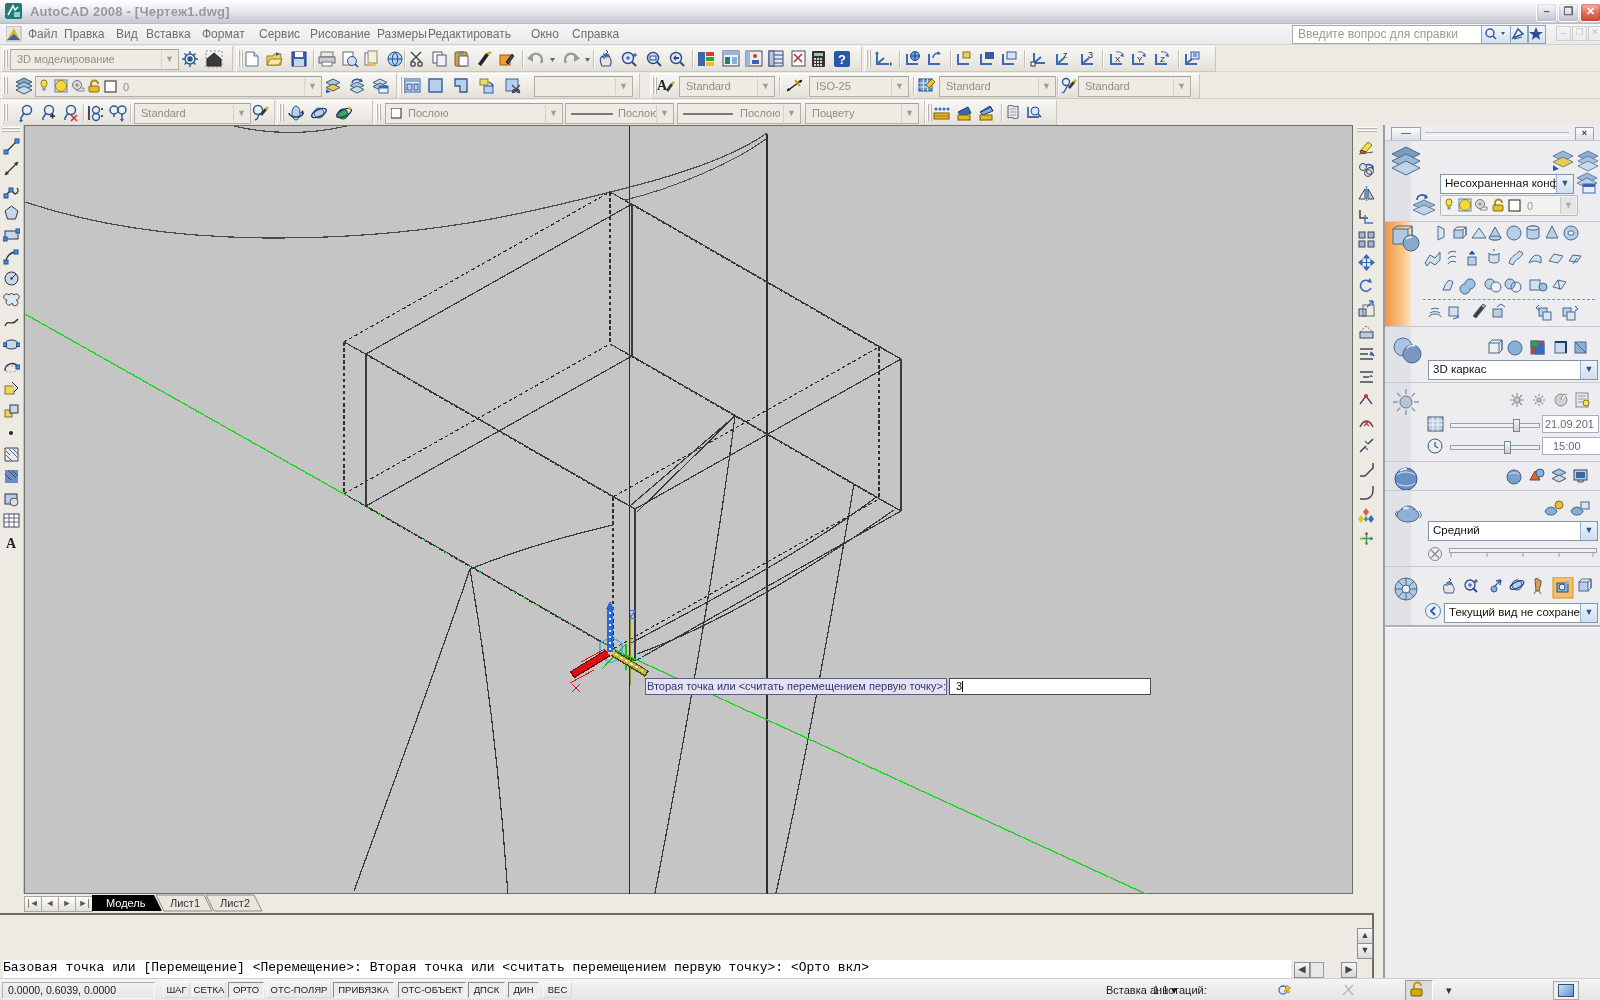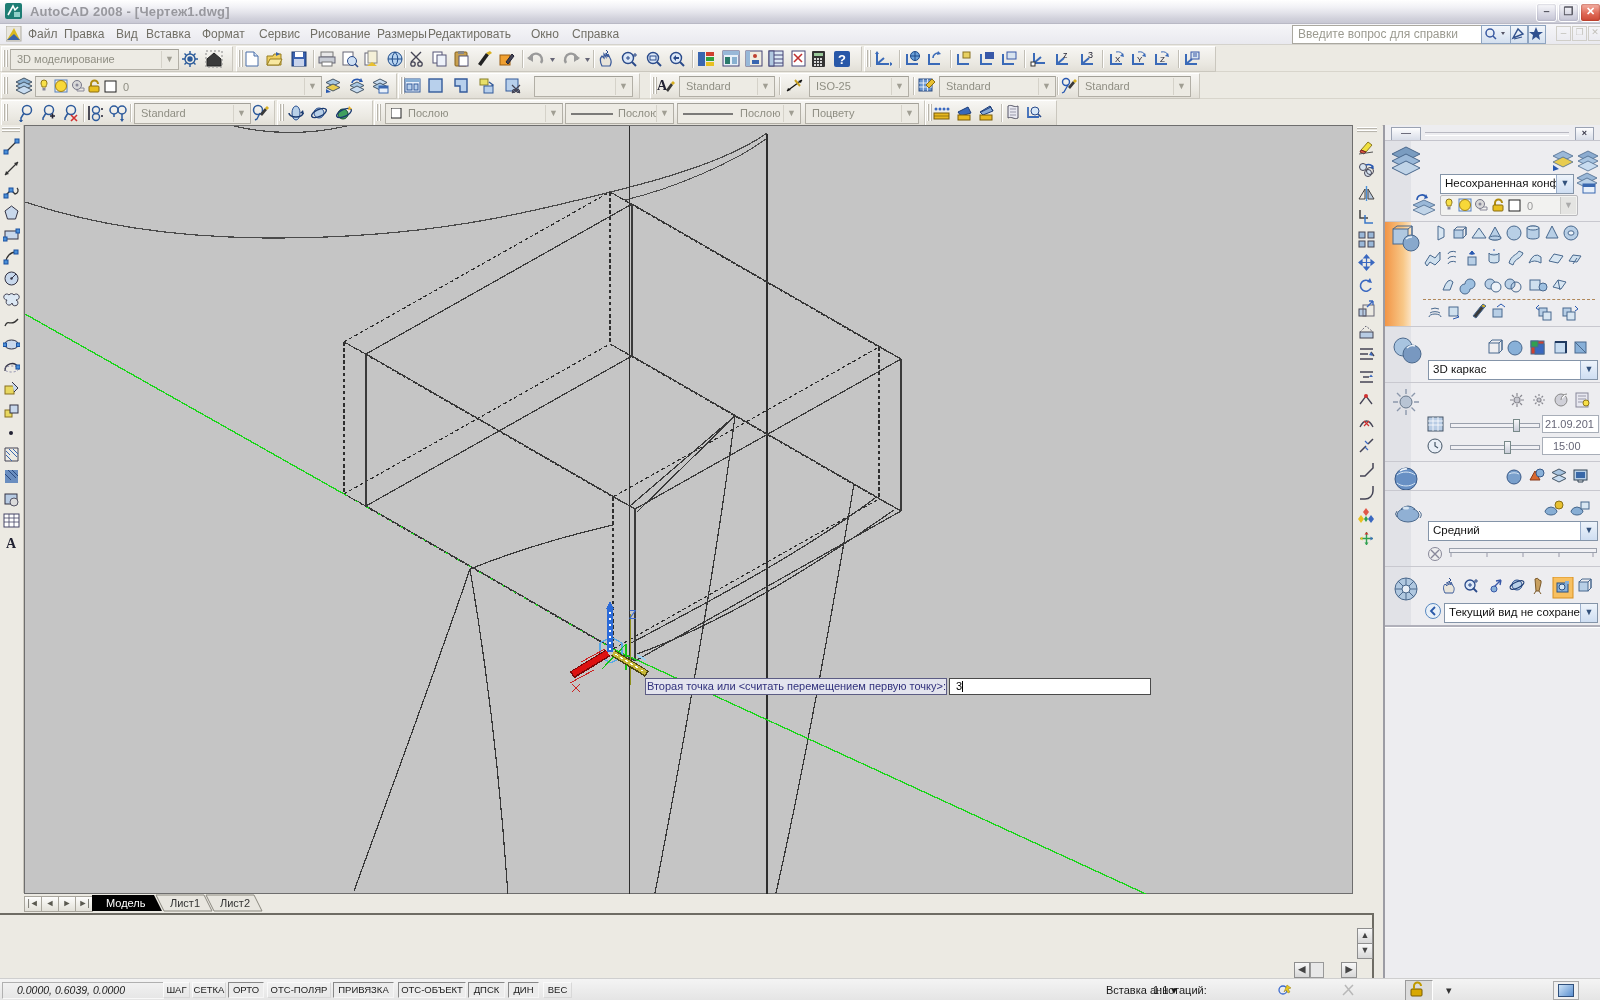--- a/index.html
+++ b/index.html
@@ -1158,27 +1158,28 @@
     <polygon points="64,1 112,1 120,17 72,17" fill="#e8e6df" stroke="#8a887f" stroke-width="1"></polygon>
     <text x="78" y="13" fill="#333" font-size="11">Лист1</text>
     <polygon points="114,1 162,1 170,17 122,17" fill="#e8e6df" stroke="#8a887f" stroke-width="1"></polygon>
     <text x="128" y="13" fill="#333" font-size="11">Лист2</text>
   </svg>
 </div>
 
 <div id="cmd" class="abs">
   <div class="sbtn" style="left:1357px;top:13px">▲</div>
   <div class="sbtn" style="left:1357px;top:28px">▼</div>
+  <div id="cmdline">Базовая точка или [Перемещение] &lt;Перемещение&gt;: Вторая точка или &lt;считать перемещением первую точку&gt;:  &lt;Орто вкл&gt;</div>
   <div class="sbtn" style="left:1294px;top:47px">◀</div>
   <div class="abs" style="left:1310px;top:47px;width:12px;height:14px;background:#e8e8e8;border:1px solid #999;"></div>
   <div class="sbtn" style="left:1341px;top:47px">▶</div>
 </div>
 
 <div id="status" class="abs">
-  <div class="abs" style="left:2px;top:3px;width:146px;height:15px;border:1px solid #b0b0b0;border-bottom-color:#f8f8f8;border-right-color:#f8f8f8;line-height:15px;padding-left:14px;font-size:10.5px;font-style:italic;">0.0000, 0.6039, 0.0000</div>
+  <div class="abs" style="left:2px;top:3px;width:146px;height:15px;border:1px solid #b0b0b0;border-bottom-color:#f8f8f8;border-right-color:#f8f8f8;line-height:15px;padding-left:5px;font-size:10.5px;">0.0000, 0.6039, 0.0000</div>
   <div class="stbtn off" style="left:163px;width:25px">ШАГ</div>
   <div class="stbtn off" style="left:192px;width:32px">СЕТКА</div>
   <div class="stbtn on" style="left:228px;width:34px">ОРТО</div>
   <div class="stbtn off" style="left:267px;width:62px">ОТС-ПОЛЯР</div>
   <div class="stbtn on" style="left:333px;width:59px">ПРИВЯЗКА</div>
   <div class="stbtn on" style="left:398px;width:66px">ОТС-ОБЪЕКТ</div>
   <div class="stbtn on" style="left:468px;width:35px">ДПСК</div>
   <div class="stbtn on" style="left:508px;width:29px">ДИН</div>
   <div class="stbtn off" style="left:543px;width:27px">ВЕС</div>
   <span class="abs" style="left:1106px;top:5px;">Вставка аннотаций:</span>

